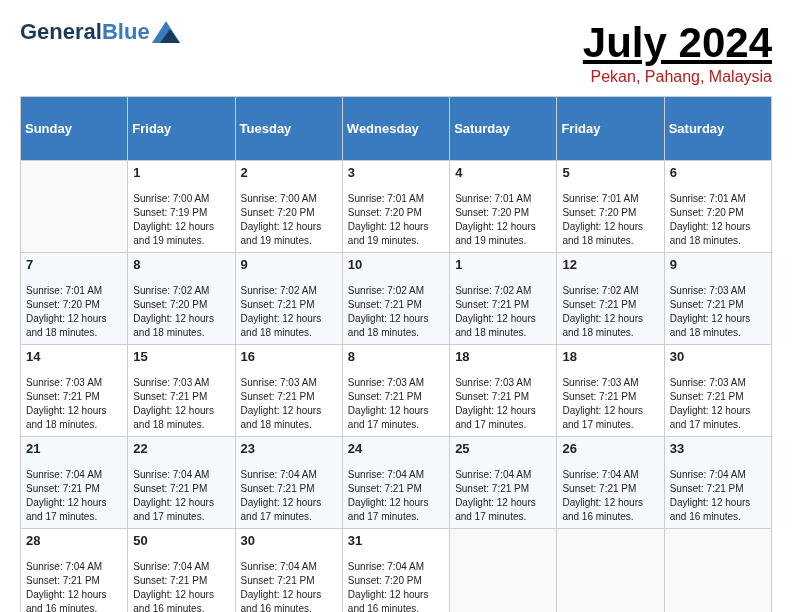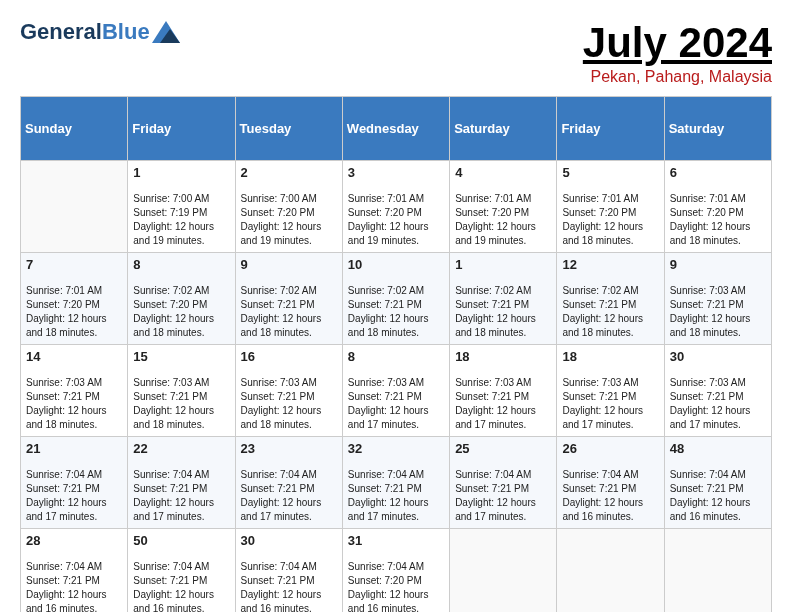--- a/index.html
+++ b/index.html
@@ -291,42 +291,42 @@
 and 17 minutes.</div>
         </td>
         <td>
           <span class="day-num">23</span>
           <div class="day-info" style="white-space: pre-line;">Sunrise: 7:04 AM
 Sunset: 7:21 PM
 Daylight: 12 hours
 and 17 minutes.</div>
         </td>
         <td>
-          <span class="day-num">32</span>
+          <span class="day-num">24</span>
           <div class="day-info" style="white-space: pre-line;">Sunrise: 7:04 AM
 Sunset: 7:21 PM
 Daylight: 12 hours
 and 17 minutes.</div>
         </td>
         <td>
           <span class="day-num">25</span>
           <div class="day-info" style="white-space: pre-line;">Sunrise: 7:04 AM
 Sunset: 7:21 PM
 Daylight: 12 hours
 and 17 minutes.</div>
         </td>
         <td>
           <span class="day-num">26</span>
           <div class="day-info" style="white-space: pre-line;">Sunrise: 7:04 AM
 Sunset: 7:21 PM
 Daylight: 12 hours
 and 16 minutes.</div>
         </td>
         <td>
-          <span class="day-num">48</span>
+          <span class="day-num">33</span>
           <div class="day-info" style="white-space: pre-line;">Sunrise: 7:04 AM
 Sunset: 7:21 PM
 Daylight: 12 hours
 and 16 minutes.</div>
         </td>
       </tr>
       <tr>
         <td>
           <span class="day-num">28</span>
           <div class="day-info" style="white-space: pre-line;">Sunrise: 7:04 AM

